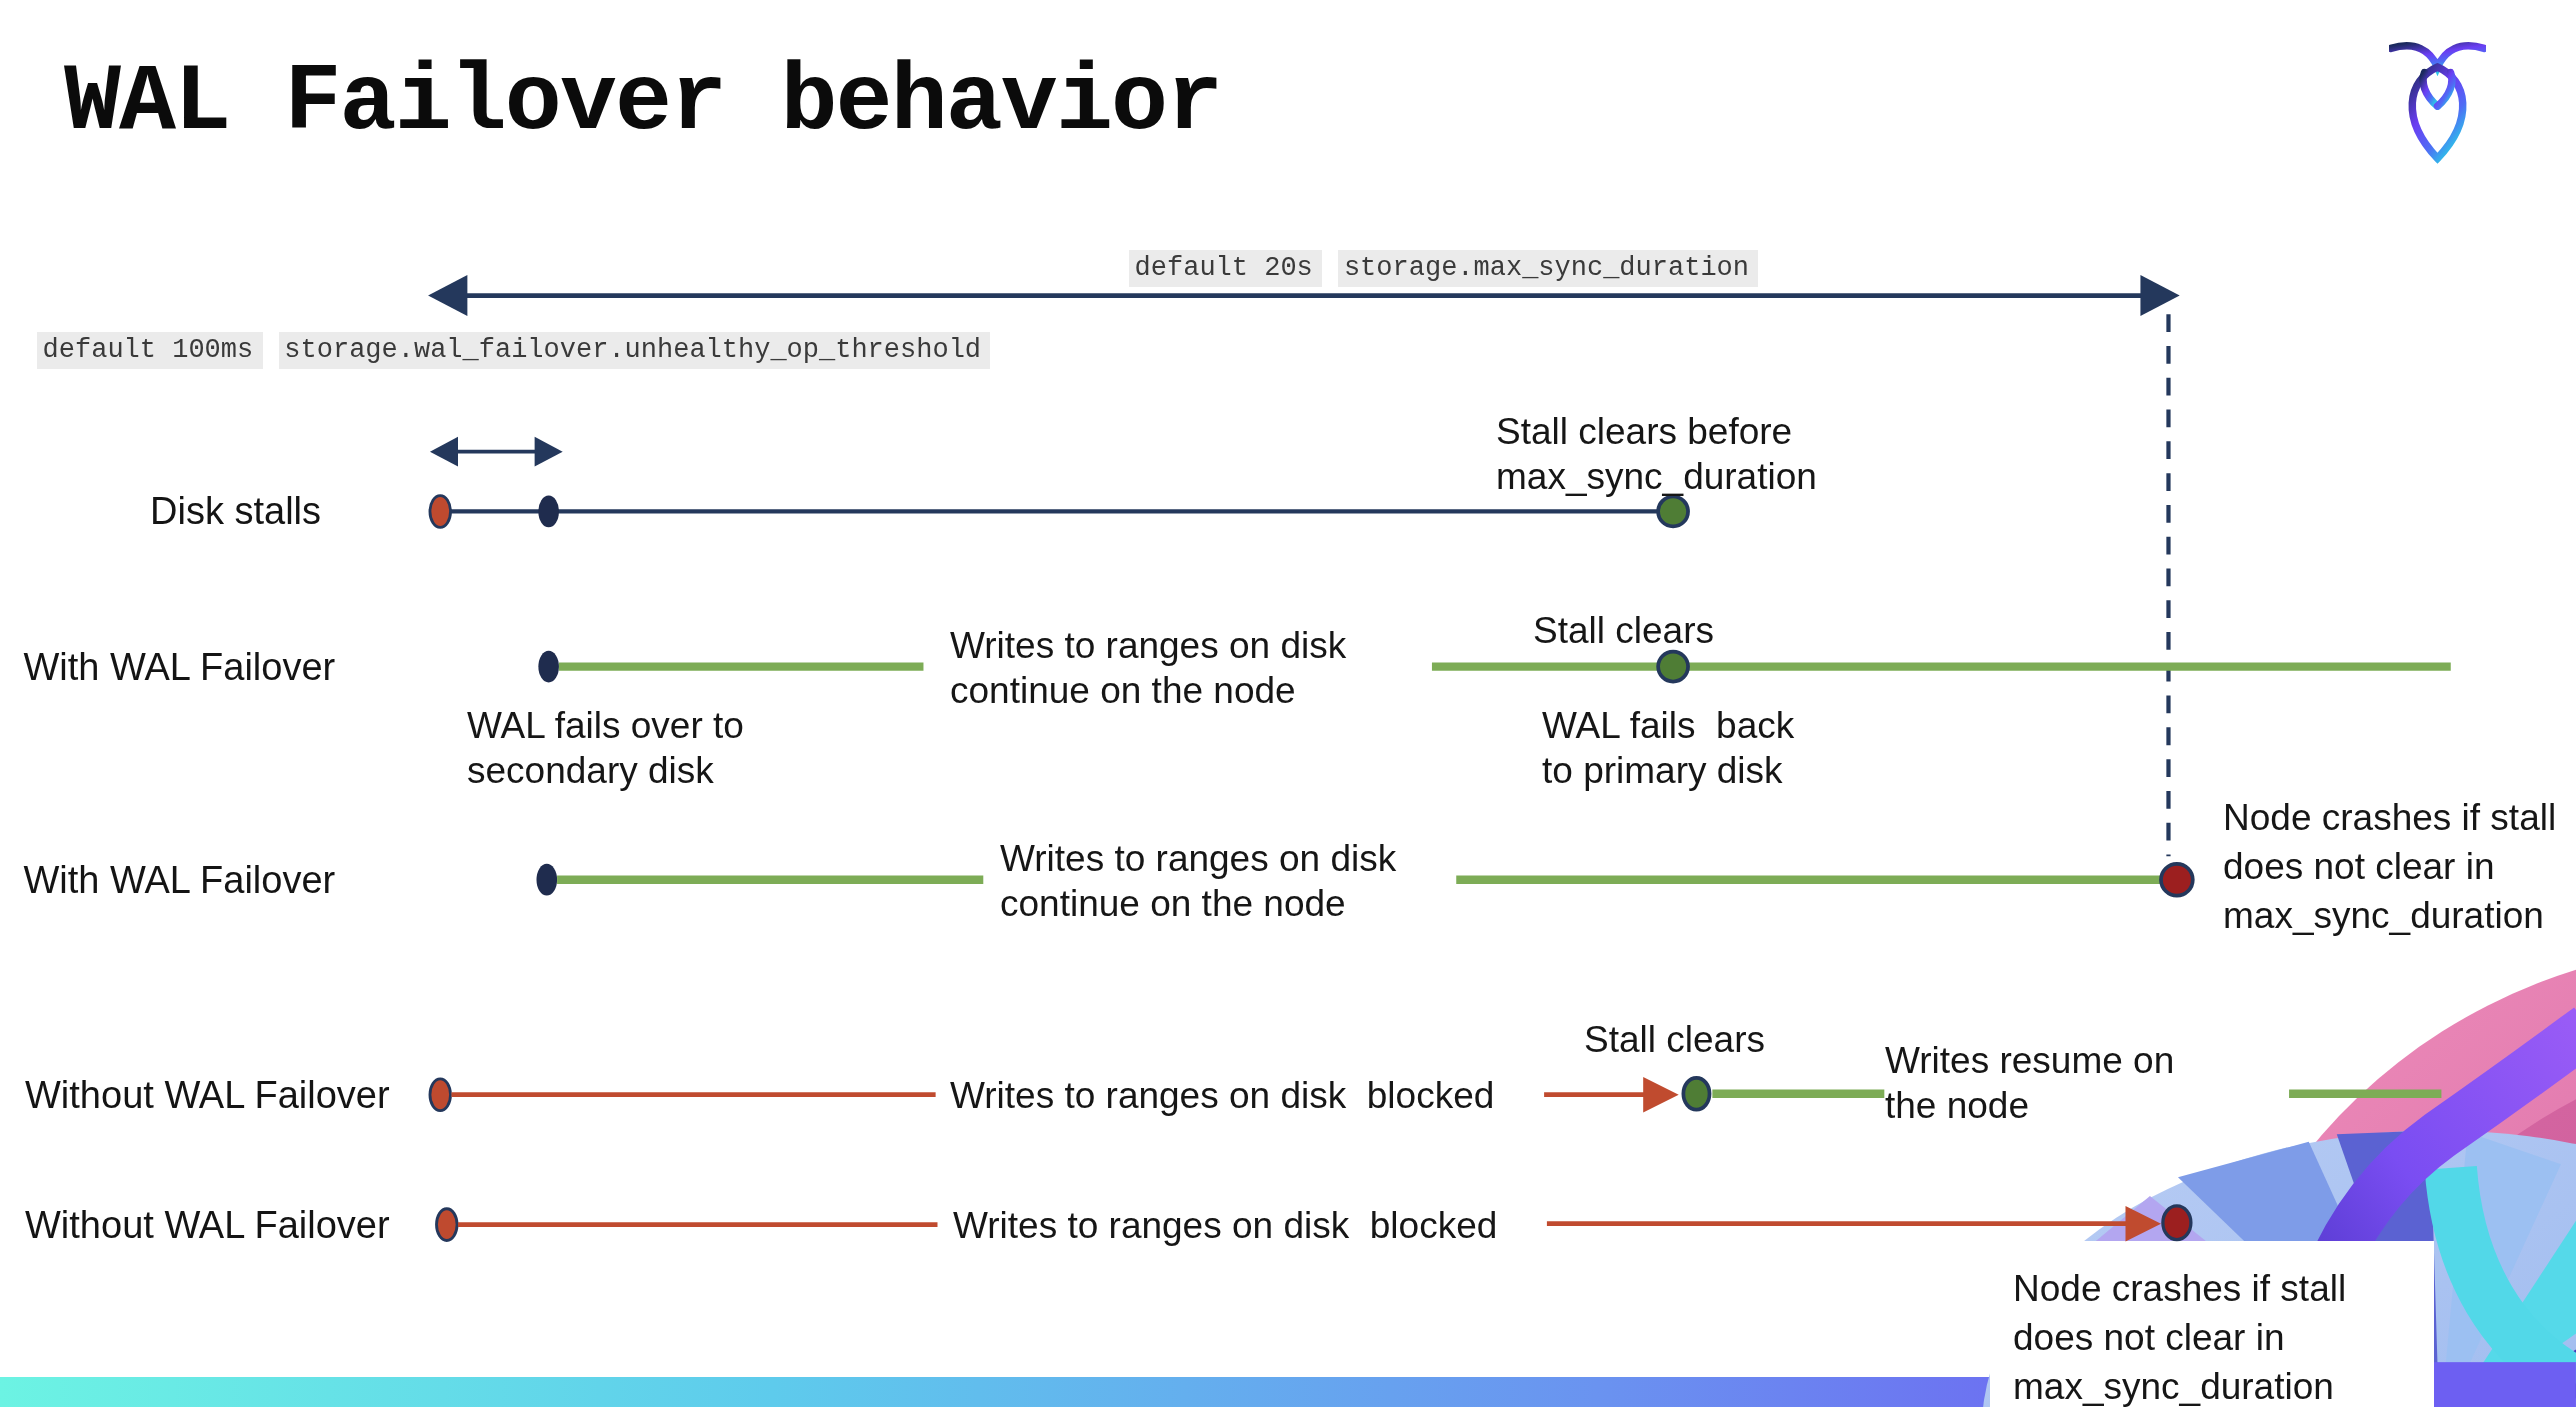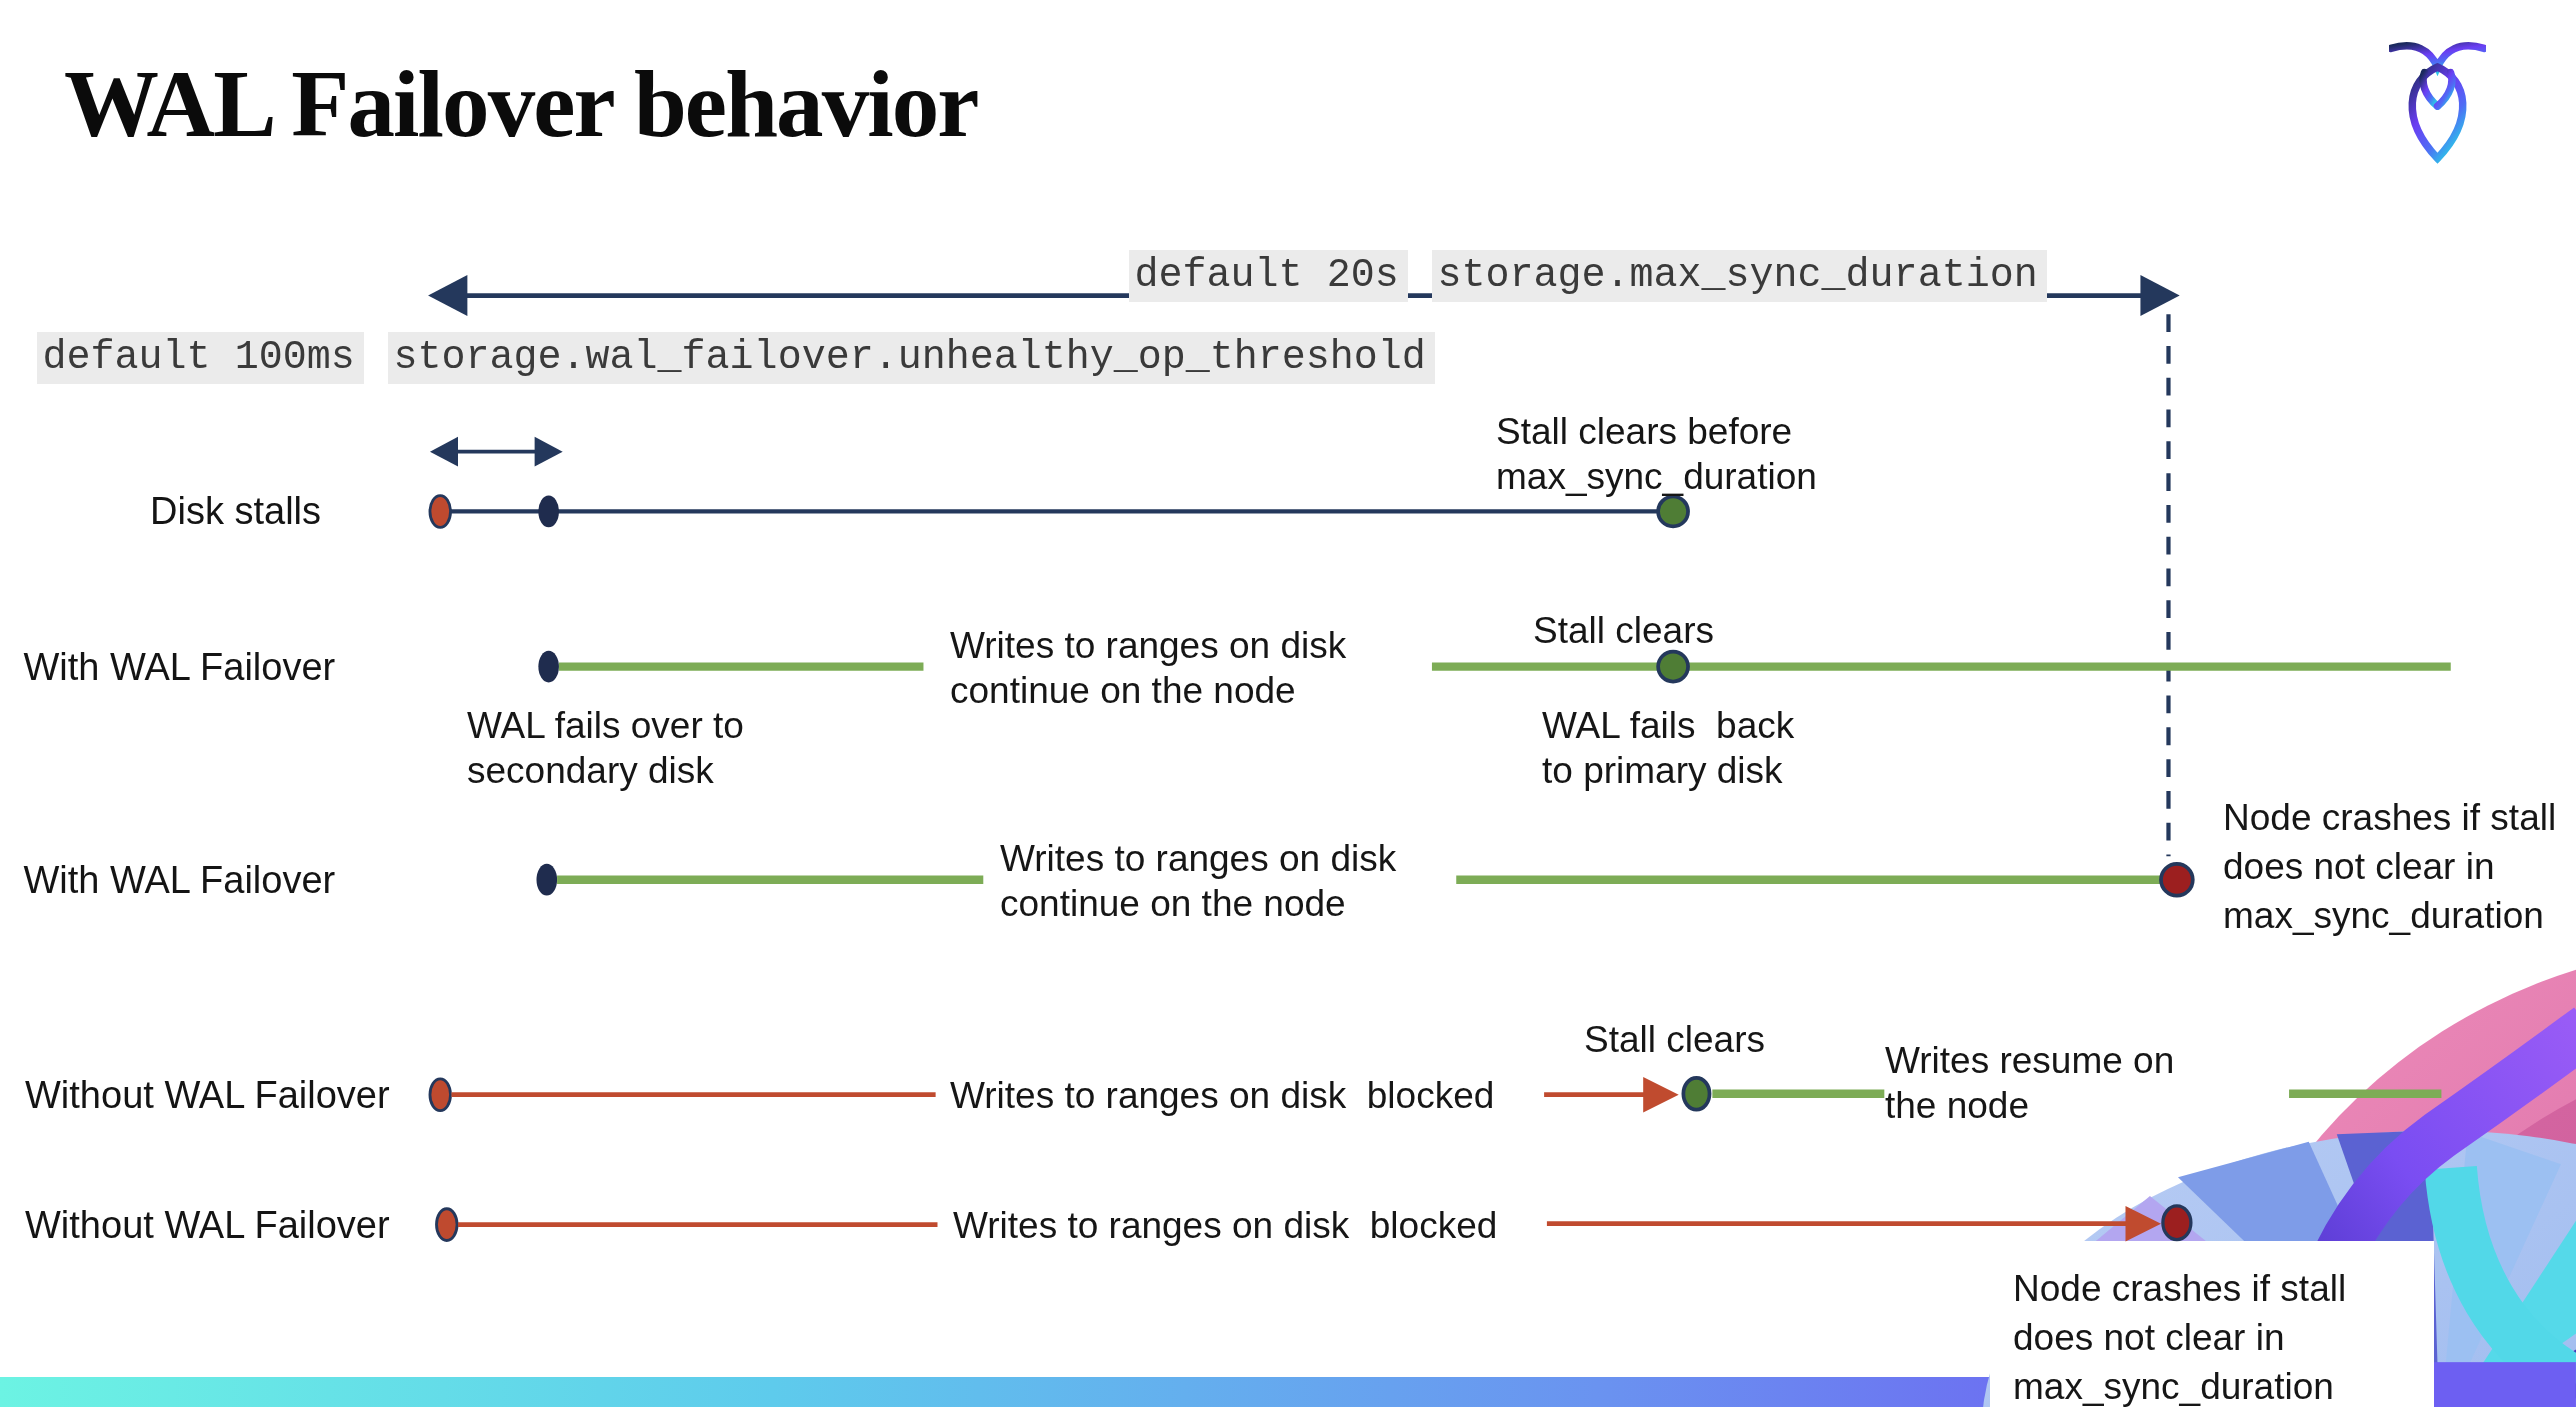--- a/index.html
+++ b/index.html
@@ -1,28 +1,28 @@
 <!DOCTYPE html>
 <html style="font-size:15px"><head>
 <meta charset="utf-8">
 <style>
   html,body{margin:0;padding:0;background:#ffffff;}
   .slide{position:relative;width:2576px;height:1408px;background:#ffffff;overflow:hidden;
          font-family:"Liberation Sans",sans-serif;color:#111111;}
   .abs{position:absolute;}
-  .title{left:64px;top:49px;font-family:Liberation Serif, serif;font-weight:bold;
+  .title{left:64px;top:49px;font-family:Liberation Mono, monospace;font-weight:bold;
          font-size:95px;letter-spacing:-1.9px;color:#0b0b0b;z-index:5;}
   
   .rowlabel{font-size:38px;color:#141414;z-index:5;white-space:nowrap;}
   .ann{font-size:37px;line-height:45px;color:#161616;z-index:5;}
   .ann div{white-space:pre-wrap;}
   .center{}
   .right{}
   
-  .mono{font-family:"Liberation Mono",monospace;font-size:40px;color:#3a3a3a;z-index:6;}
+  .mono{font-family:"Liberation Mono",monospace;font-size:27px;color:#3a3a3a;z-index:6;}
   .mono span{background:#ebebeb;padding:2.8px 9.3px 4.7px 5.6px;display:inline-block;white-space:pre;}
   .monoline{display:block;margin:0 0 5.6px 0;}
   
   .diagram{left:0;top:0;z-index:4;}
   
   .whitebox{left:1990px;top:1241px;width:444px;height:166px;background:#ffffff;z-index:3;}
   .whitebox-text{left:2013px;top:1264px;font-size:37px;line-height:49px;z-index:5;}
   
   .bar{left:0;bottom:0;width:2576px;height:31px;z-index:1;
        background:linear-gradient(90deg,#6cf3e3 0%,#5ecbec 30%,#6a93f0 62%,#6d62f2 85%,#6f5cf2 100%);}

